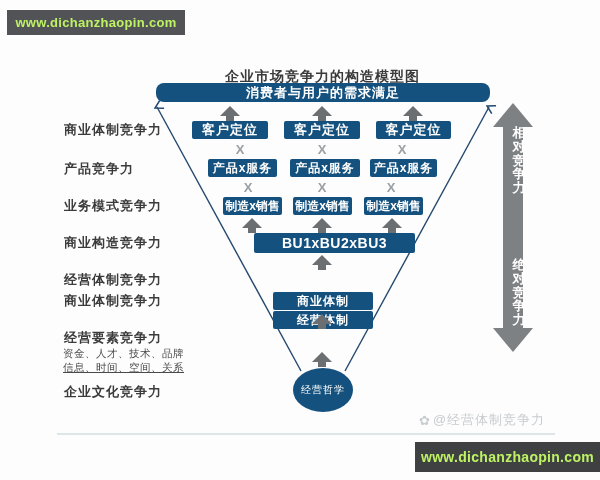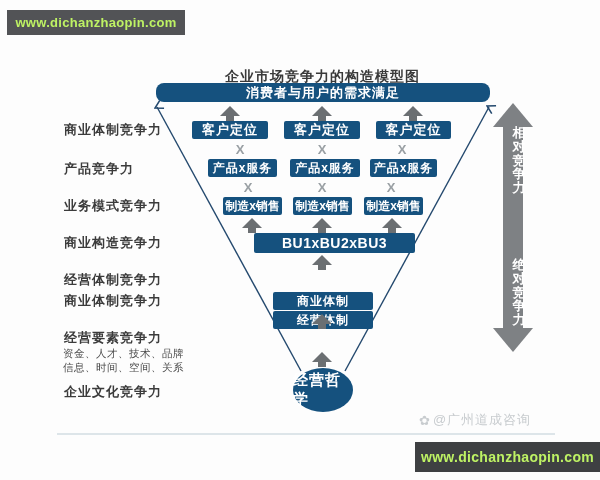--- a/index.html
+++ b/index.html
@@ -22,21 +22,21 @@
   .fbox {
     position:absolute; background:var(--box-blue,#15517e); color:#fff; font-weight:bold;
     display:flex; align-items:center; justify-content:center; border-radius:2px;
     letter-spacing:1px; white-space:nowrap;
   }
   .topbar { left:156px; top:83px; width:334px; height:19px; font-size:13px; border-radius:8px; }
   .f13 { font-size:13px; } .f12 { font-size:12px; } .f14 { font-size:14px; letter-spacing:0.5px;margin-left:12px; }
   .ellipse {
     position:absolute; left:293px; top:368px; width:60px; height:44px;
     background:var(--box-blue,#15517e); border-radius:50%;
-    color:#fff; font-weight:bold; font-size:15px; letter-spacing:1px;
+    color:#fff; font-weight:normal; font-size:10px; letter-spacing:1px;
     display:flex; align-items:center; justify-content:center;
   }
   .up-arrow { position:absolute; width:20px; height:15px; }
   .up-arrow::before {
     content:""; position:absolute; left:0; top:0;
     border-left:10px solid transparent; border-right:10px solid transparent;
     border-bottom:10px solid var(--arrow-gray,#6b6f72);
   }
   .up-arrow::after {
     content:""; position:absolute; left:6px; top:10px; width:8px; height:5px;
@@ -145,28 +145,28 @@
   <div class="ellipse">经营哲学</div>
 
   <div class="llabel" style="top:122px;">商业体制竞争力</div>
   <div class="llabel" style="top:161px;">产品竞争力</div>
   <div class="llabel" style="top:198px;">业务模式竞争力</div>
   <div class="llabel" style="top:235px;">商业构造竞争力</div>
   <div class="llabel" style="top:272px;">经营体制竞争力</div>
   <div class="llabel" style="top:293px;">商业体制竞争力</div>
   <div class="llabel" style="top:330px;">经营要素竞争力</div>
   <div class="lsub" style="top:347px;">资金、人才、技术、品牌</div>
-  <div class="lsub" style="top:361px;">信息、时间、空间、关系</div>
+  <div class="lsub" style="top:361px;text-decoration:underline;">信息、时间、空间、关系</div>
   <div class="llabel" style="top:384px;">企业文化竞争力</div>
 
   <div class="axis-head-up"></div>
   <div class="axis-shaft"></div>
   <div class="axis-head-down"></div>
   <div class="axis-text axis-text-top">相对竞争力</div>
   <div class="axis-text axis-text-bottom">绝对竞争力</div>
 
   <div class="divider"></div>
   <div class="watermark">
     <span>✿</span>
-      <span>@广州道成咨询</span>
+      <span>@经营体制竞争力</span>
   </div>
 
 </div>
 
 </body></html>

